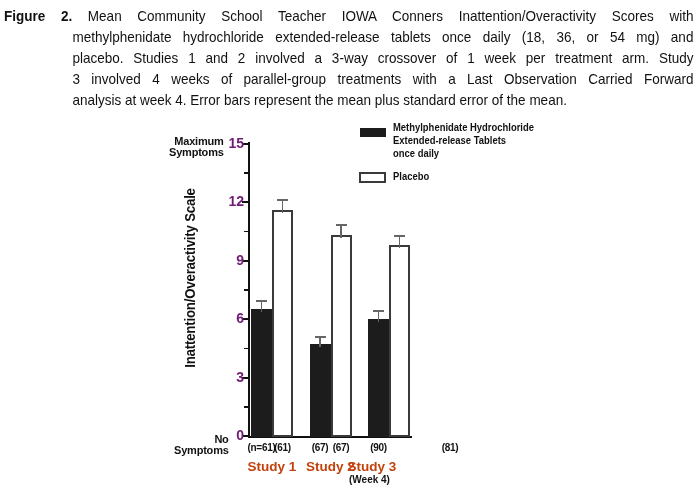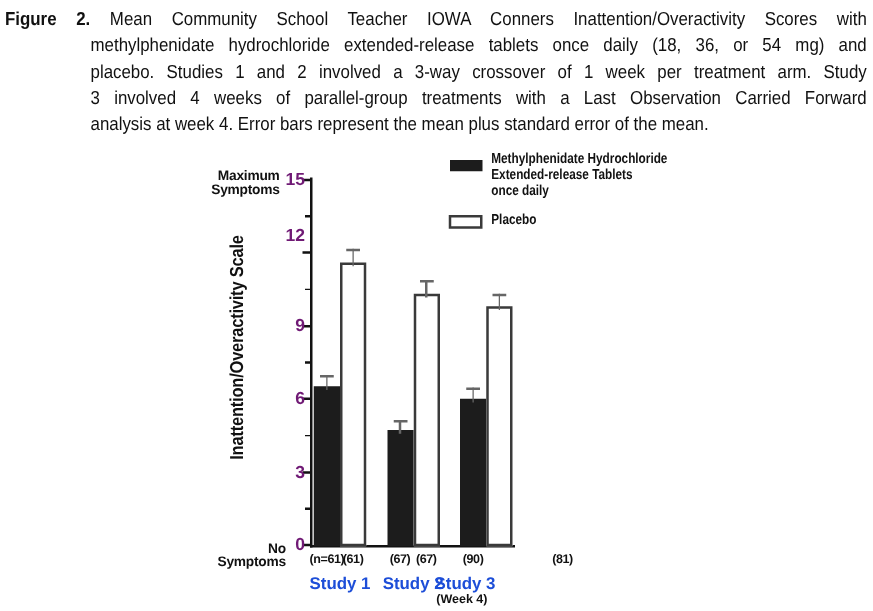--- a/index.html
+++ b/index.html
@@ -30,21 +30,21 @@
 
   
   .axis{position:absolute;background:#111;}
   .ytick-label{position:absolute;text-align:right;font-weight:bold;font-size:14px;color:#701a75;}
   .bar{position:absolute;}
   .bar.solid{background:#1c1c1c;}
   .bar.outline{background:#fff;border:2px solid #3a3a3a;box-sizing:border-box;}
   .err{position:absolute;background:#666;}
   .nlabel{position:absolute;text-align:center;font-weight:bold;font-size:10px;
           letter-spacing:-0.3px;color:#111;}
-  .catlabel{position:absolute;text-align:center;font-weight:bold;font-size:13.5px;color:#1d4ed8;}
+  .catlabel{position:absolute;text-align:center;font-weight:bold;font-size:13.5px;color:#c2410c;}
   .sublabel{position:absolute;font-weight:bold;font-size:10px;color:#111;}
 </style>
 </head>
 <body>
 
 <div class="page">
 
   <div class="caption">
     <div class="cap-line justify">
       <span class="cap-bold">Figure 2.</span>
@@ -80,21 +80,21 @@
       <div class="axis" style="left: 242px; top: 376.5px; width: 6px; height: 2px;"></div>
       <div class="ytick-label" style="left: 210px; top: 368.5px; width: 34px;">3</div>
       <div class="axis" style="left: 244px; top: 347.5px; width: 4px; height: 1.5px;"></div>
       <div class="axis" style="left: 242px; top: 318px; width: 6px; height: 2px;"></div>
       <div class="ytick-label" style="left: 210px; top: 310px; width: 34px;">6</div>
       <div class="axis" style="left: 244px; top: 289px; width: 4px; height: 1.5px;"></div>
       <div class="axis" style="left: 242px; top: 259.5px; width: 6px; height: 2px;"></div>
       <div class="ytick-label" style="left: 210px; top: 251.5px; width: 34px;">9</div>
       <div class="axis" style="left: 244px; top: 230.5px; width: 4px; height: 1.5px;"></div>
       <div class="axis" style="left: 242px; top: 201px; width: 6px; height: 2px;"></div>
-      <div class="ytick-label" style="left: 210px; top: 180px; width: 34px;">12</div>
+      <div class="ytick-label" style="left: 210px; top: 193px; width: 34px;">12</div>
       <div class="axis" style="left: 244px; top: 172px; width: 4px; height: 1.5px;"></div>
       <div class="axis" style="left: 242px; top: 142.5px; width: 6px; height: 2px;"></div>
       <div class="ytick-label" style="left: 210px; top: 134.5px; width: 34px;">15</div>
       <div class="bar solid" style="left: 251px; top: 309.25px; width: 21px; height: 127.75px;"></div>
       <div class="err" style="left: 260.75px; top: 299.5px; width: 1.5px; height: 12.75px;"></div>
       <div class="err" style="left: 256px; top: 299.5px; width: 11px; height: 2px;"></div>
       <div class="bar outline" style="left: 272px; top: 209.8px; width: 21px; height: 227.2px;"></div>
       <div class="err" style="left: 281.75px; top: 199.075px; width: 1.5px; height: 13.725px;"></div>
       <div class="err" style="left: 277px; top: 199.075px; width: 11px; height: 2px;"></div>
       <div class="nlabel" style="left: 237.5px; top: 442px; width: 48px;">(n=61)</div>

